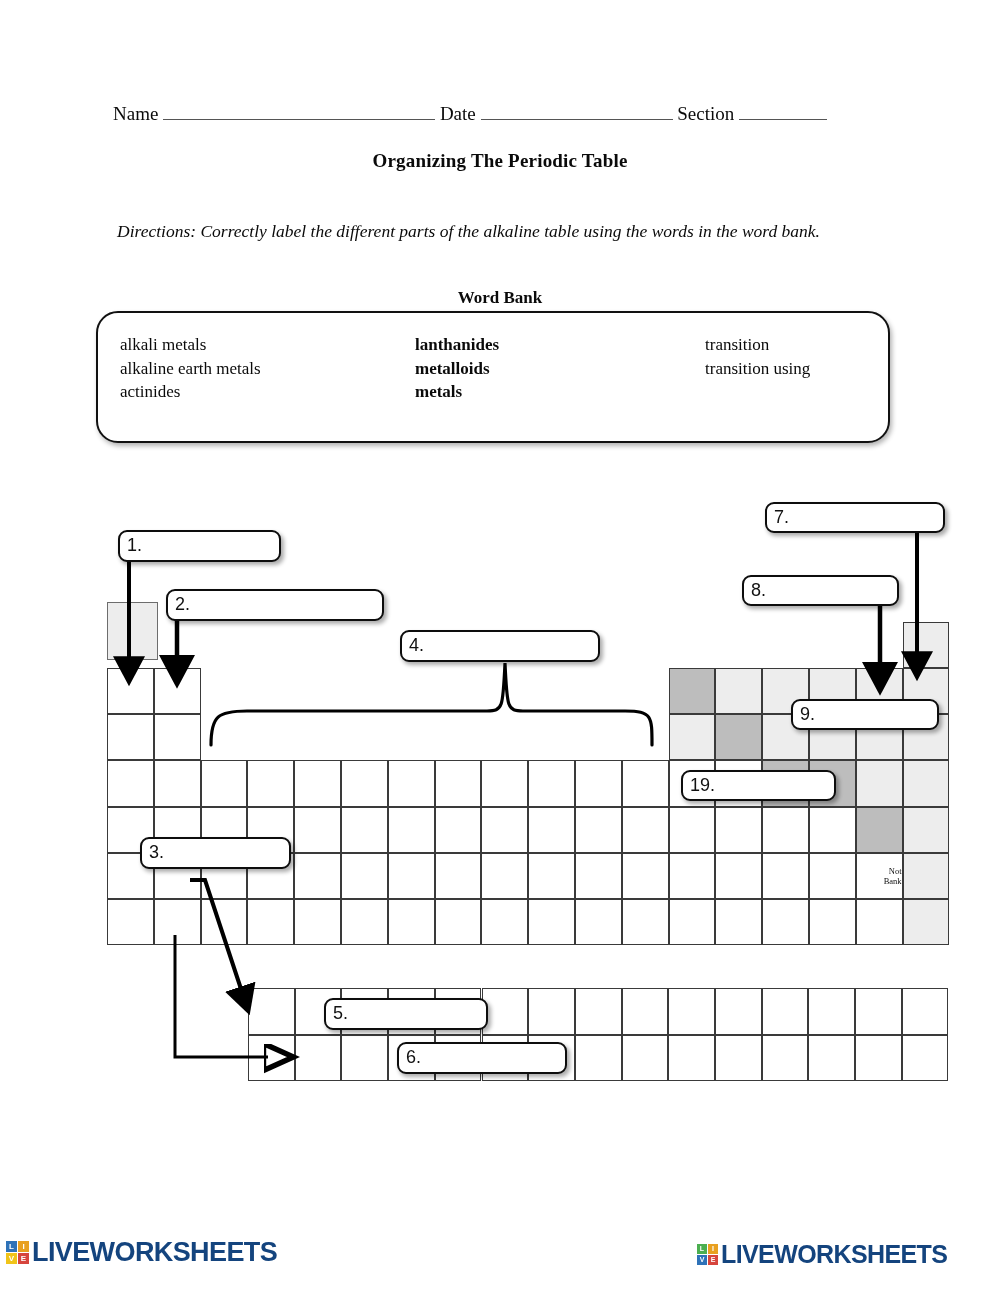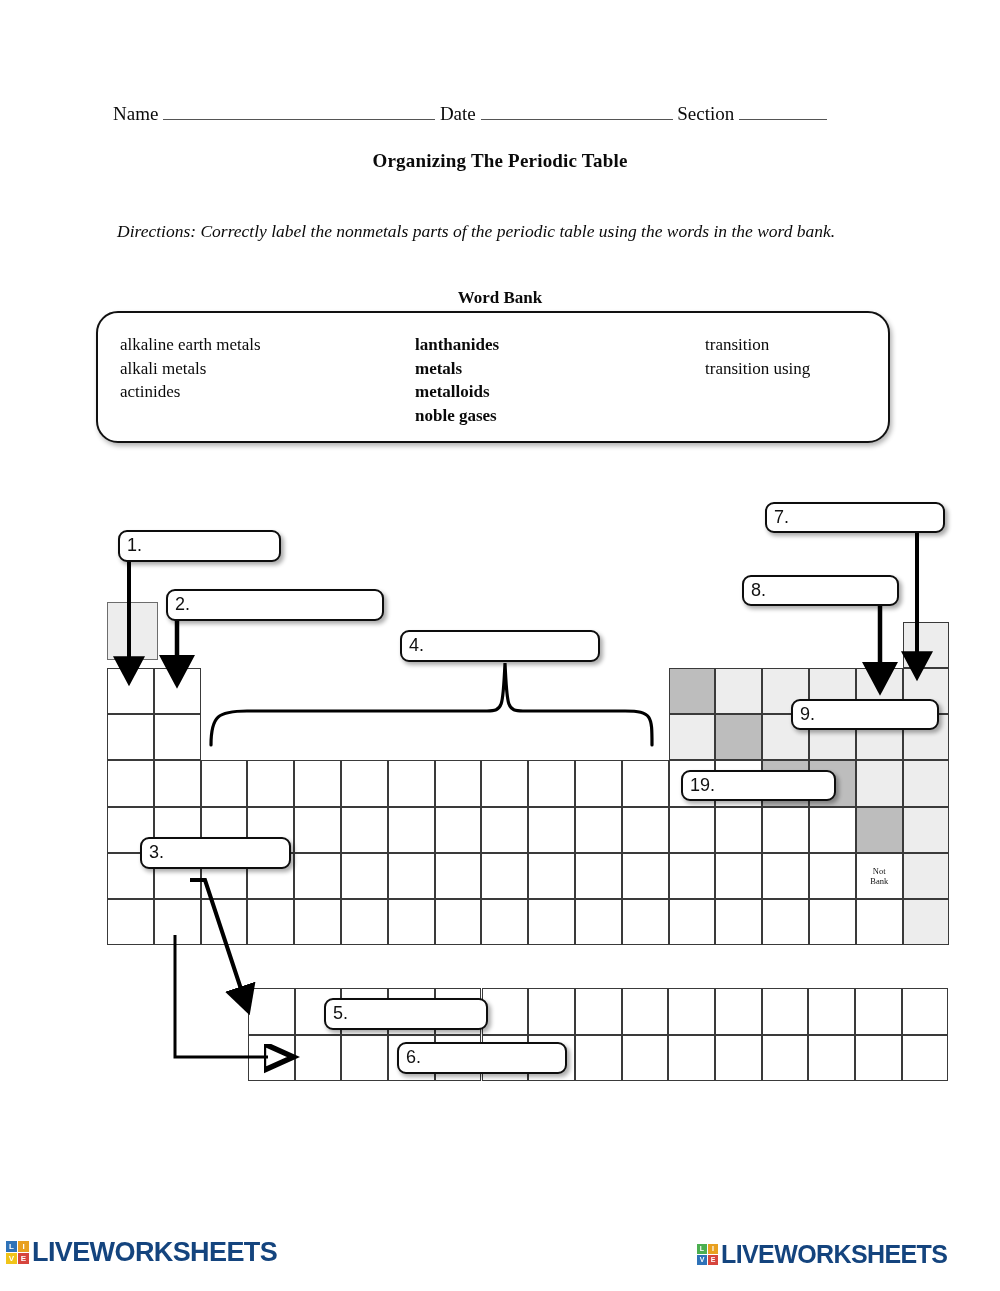--- a/index.html
+++ b/index.html
@@ -40,21 +40,21 @@
   .wb-col:nth-child(3){width:160px;}
   .wb-col div{white-space:nowrap;}
 
   
   #table-area{position:absolute;left:0;top:0;width:1000px;height:1291px;}
   .cell{position:absolute;box-sizing:border-box;border:1px solid #3a3a3a;background:#ffffff;}
   .cell.nm{background:#ededed;}
   .cell.ml{background:#bdbdbd;}
   .cell.hcell{background:#ededed;border:1px solid #6d6d6d;}
   .cell .nk{position:absolute;left:0;top:50%;transform:translateY(-50%);
-            width:100%;text-align:center;font-size:8.5px;line-height:10px;
+            width:100%;text-align:right;font-size:8.5px;line-height:10px;
             color:#111;font-family:"Liberation Serif",serif;}
 
   
   .abox{position:absolute;box-sizing:border-box;background:#fff;
         border:2.6px solid #0d0d0d;border-radius:9px;
         box-shadow:2.5px 3px 4px rgba(0,0,0,.33);
         font-family:"Liberation Sans", sans-serif;font-size:18px;color:#111;
         display:flex;align-items:center;z-index:40;}
   .abox span{padding-left:7px;margin-top:-1px;}
 
@@ -86,36 +86,35 @@
     <span class="lbl">Name</span>
     <span class="rule r1"></span>
     <span class="lbl">Date</span>
     <span class="rule r2"></span>
     <span class="lbl">Section</span>
     <span class="rule r3"></span>
   </div>
 
   <div class="title">Organizing The Periodic Table</div>
 
-  <div class="directions">Directions:  Correctly label the nonmetals parts of the periodic table using the words in the word bank.</div>
+  <div class="directions">Directions:  Correctly label the different parts of the alkaline table using the words in the word bank.</div>
 
   <div class="wb-title">Word Bank</div>
 
   <div class="wordbank">
     <div class="wb-cols">
       <div class="wb-col">
+        <div>alkali metals</div>
         <div>alkaline earth metals</div>
-        <div>alkali metals</div>
         <div>actinides</div>
       </div>
       <div class="wb-col">
         <div>lanthanides</div>
+        <div>metalloids</div>
         <div>metals</div>
-        <div>metalloids</div>
-        <div>noble gases</div>
       </div>
       <div class="wb-col">
         <div>transition</div>
         <div>transition using</div>
       </div>
     </div>
   </div>
 
   <div id="table-area">
       <div class="cell hcell" style="left: 107px; top: 602px; width: 51px; height: 58px;"></div>

